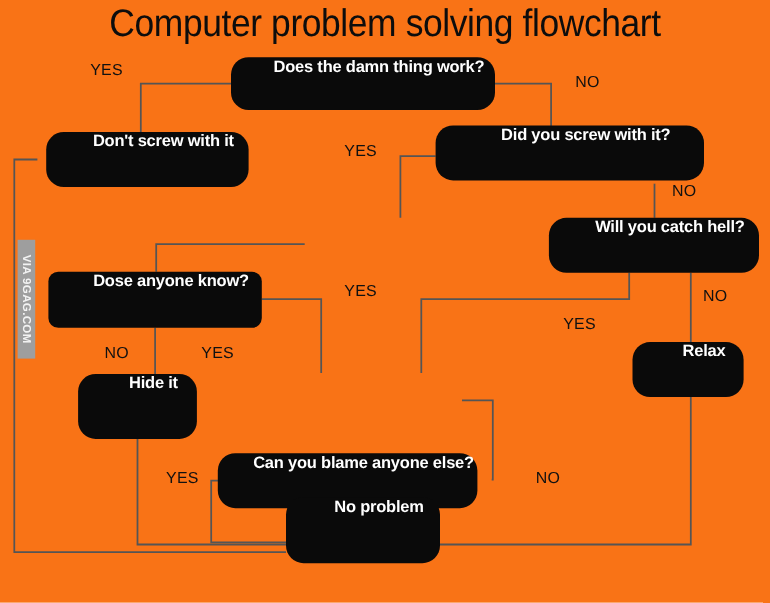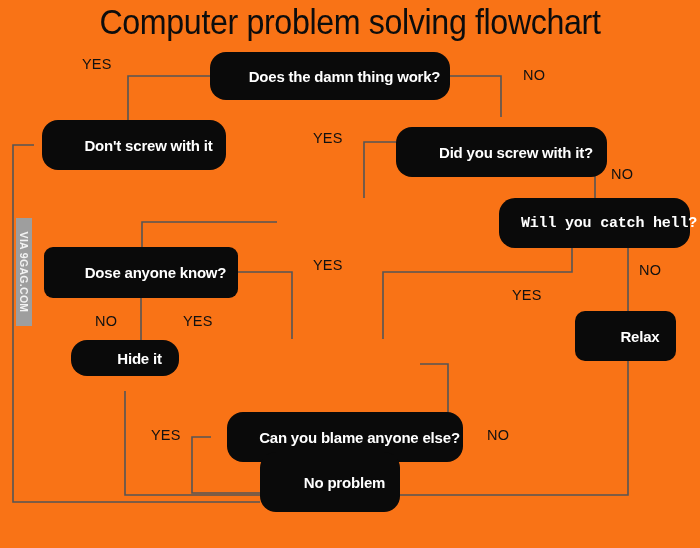--- a/index.html
+++ b/index.html
@@ -36,21 +36,21 @@
     top: 0;
     width: 700px;
     height: 548px;
   }
   .node {
     position: absolute;
     background: #0a0a0a;
     color: #ffffff;
     border-radius: 16px;
     display: flex;
-    align-items: center;
+    align-items: flex-start;
     justify-content: center;
     font-family: "Liberation Sans", sans-serif;
     font-weight: bold;
     font-size: 15px;
     letter-spacing: -0.2px;
     text-align: center;
     box-sizing: border-box;
     white-space: nowrap;
     z-index: 5;
     padding-left: 29px;
@@ -130,43 +130,43 @@
   </svg>
 
   <div class="node" style="left:210px; top:52px; width:240px; height:48px;">
     <span>Does the damn thing work?</span>
   </div>
 
   <div class="node" style="left:42px; top:120px; width:184px; height:50px;">
     <span>Don't screw with it</span>
   </div>
 
-  <div class="node" style="left:396px; top:127px; width:211px; height:50px;">
+  <div class="node" style="left:396px; top:114px; width:244px; height:50px;">
     <span>Did you screw with it?</span>
   </div>
 
 
-  <div class="node" style="left:499px; top:198px; width:191px; height:50px;font-family:Liberation Mono, monospace;">
+  <div class="node" style="left:499px; top:198px; width:191px; height:50px;">
     <span>Will you catch hell?</span>
   </div>
 
   <div class="node" style="left:44px; top:247px; width:194px; height:51px;border-radius:9px;">
     <span>Dose anyone know?</span>
   </div>
 
-  <div class="node" style="left:575px; top:311px; width:101px; height:50px;border-radius:10px;">
+  <div class="node" style="left:575px; top:311px; width:101px; height:50px;">
     <span>Relax</span>
   </div>
 
-  <div class="node" style="left:71px; top:340px; width:108px; height:36px;">
+  <div class="node" style="left:71px; top:340px; width:108px; height:59px;">
     <span>Hide it</span>
   </div>
 
 
-  <div class="node" style="left:227px; top:412px; width:236px; height:50px;">
+  <div class="node" style="left:198px; top:412px; width:236px; height:50px;">
     <span>Can you blame anyone else?</span>
   </div>
 
   <div class="node" style="left:260px; top:452px; width:140px; height:60px;">
     <span>No problem</span>
   </div>
 
   <div class="edge-label" style="left:82px; top:56px;">YES</div>
   <div class="edge-label" style="left:523px; top:67px;">NO</div>
   <div class="edge-label" style="left:313px; top:130px;">YES</div>

